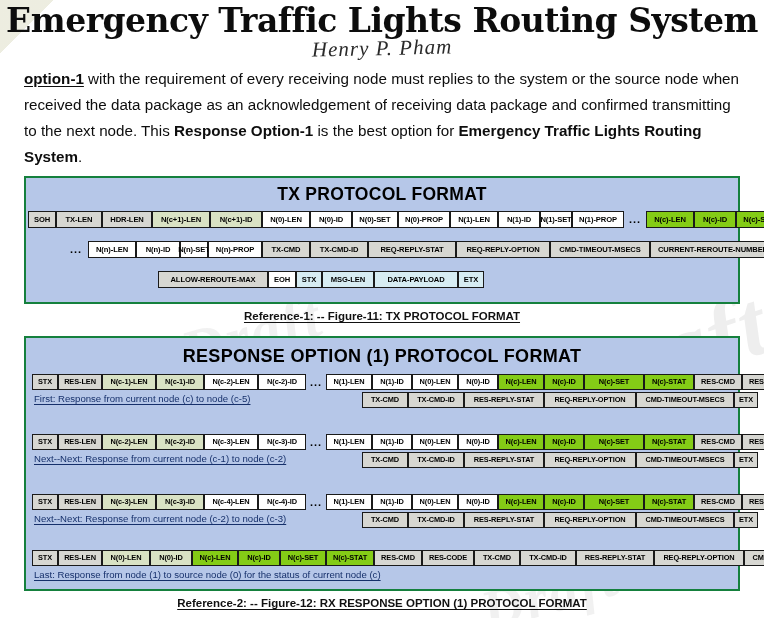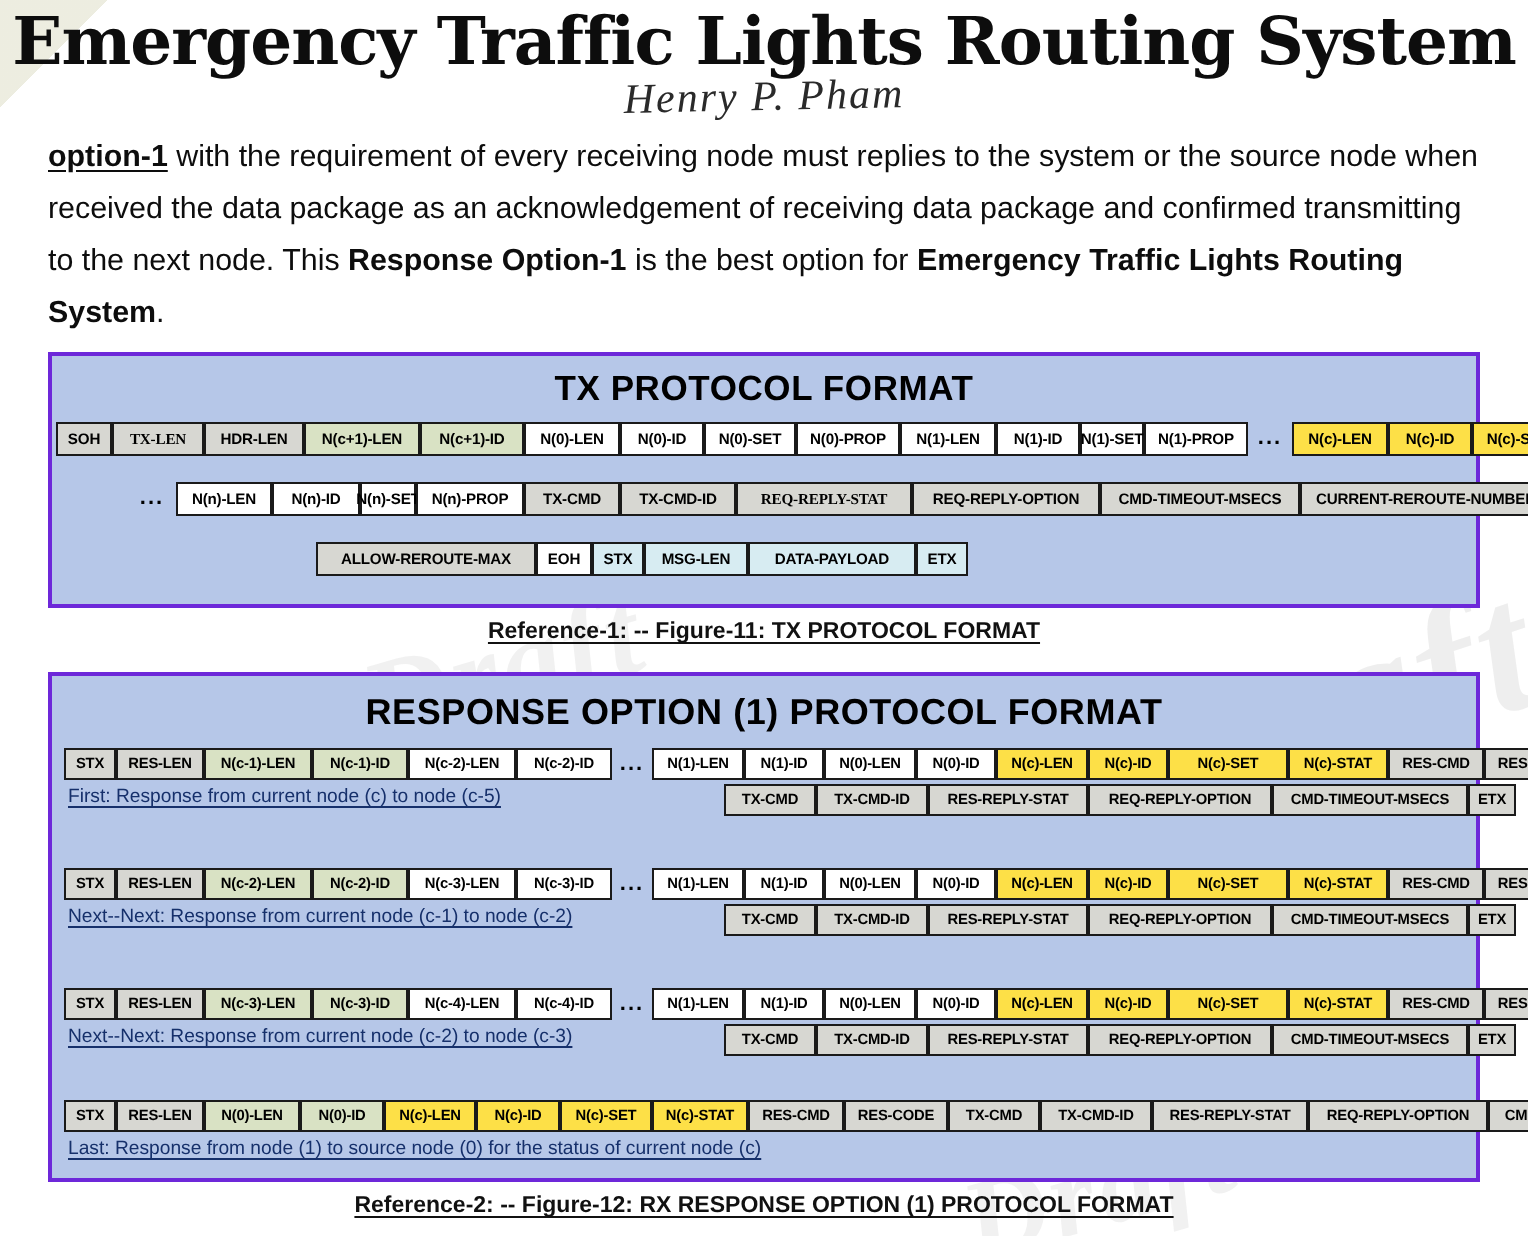--- a/index.html
+++ b/index.html
@@ -61,21 +61,21 @@
     line-height:26px;
     text-align:left;
   }
   .para b{font-weight:bold;}
   .para u{text-decoration:underline;text-underline-offset:2px;}
 
   
   .panel{
     position:absolute;
     background:#b6c7e8;
-    border:2px solid #6d28d9;
+    border:2px solid #15803d;
     box-sizing:border-box;
   }
   #tx-panel{left:24px;top:176px;width:716px;height:128px;}
   #rx-panel{left:24px;top:336px;width:716px;height:255px;}
 
   .panel-title{
     text-align:center;
     font-weight:bold;
     color:#000;
     font-size:17.5px;
@@ -112,21 +112,21 @@
     justify-content:center;
     padding:0 2px;
     box-sizing:border-box;
     white-space:nowrap;
     letter-spacing:-0.1px;
     height:17px;
     color:#000;
   }
   .cell.gray{background:#d7d7d2;}
   .cell.green{background:#d9e2c4;}
-  .cell.peach{background:#fde047;}
+  .cell.peach{background:#84cc16;}
   .cell.blue{background:#d7ecf2;}
   .cell.ell{border:none;background:transparent;font-size:11px;letter-spacing:1px;padding:0 4px;}
 
   
   #tx-row-1{position:absolute;left:28px;top:211px;}
   #tx-row-2{position:absolute;left:64px;top:241px;}
   #tx-row-3{position:absolute;left:158px;top:271px;}
 
   
   .rx-block{position:absolute;left:0;width:716px;}
@@ -156,21 +156,21 @@
 
 <div class="para">
   <b><u>option-1</u></b><span> with the requirement of every receiving node must replies to the system or the source node when received the data package as an acknowledgement of receiving data package and confirmed transmitting to the next node. This </span><b>Response Option-1</b><span> is the best option for </span><b>Emergency Traffic Lights Routing System</b><span>.</span>
 </div>
 
 <div class="panel" id="tx-panel">
   <div class="panel-title">TX PROTOCOL FORMAT</div>
 </div>
 <div class="fieldrow" id="tx-row-1">
     <div class="cell gray" style="width: 28px;">SOH</div>
-    <div class="cell gray" style="width: 46px; font-family: Liberation Serif, serif;">TX-LEN</div>
+    <div class="cell gray" style="width: 46px;">TX-LEN</div>
     <div class="cell gray" style="width: 50px;">HDR-LEN</div>
     <div class="cell green" style="width: 58px;">N(c+1)-LEN</div>
     <div class="cell green" style="width: 52px;">N(c+1)-ID</div>
     <div class="cell" style="width: 48px;">N(0)-LEN</div>
     <div class="cell" style="width: 42px;">N(0)-ID</div>
     <div class="cell" style="width: 46px;">N(0)-SET</div>
     <div class="cell" style="width: 52px;">N(0)-PROP</div>
     <div class="cell" style="width: 48px;">N(1)-LEN</div>
     <div class="cell" style="width: 42px;">N(1)-ID</div>
     <div class="cell" style="width: 32px;">N(1)-SET</div>
@@ -181,21 +181,21 @@
     <div class="cell peach" style="width: 46px;">N(c)-SET</div>
   </div>
 <div class="fieldrow" id="tx-row-2">
     <div class="cell ell" style="width: 24px;">...</div>
     <div class="cell" style="width: 48px;">N(n)-LEN</div>
     <div class="cell" style="width: 44px;">N(n)-ID</div>
     <div class="cell" style="width: 28px;">N(n)-SET</div>
     <div class="cell" style="width: 54px;">N(n)-PROP</div>
     <div class="cell gray" style="width: 48px;">TX-CMD</div>
     <div class="cell gray" style="width: 58px;">TX-CMD-ID</div>
-    <div class="cell gray" style="width: 88px; font-family: Liberation Serif, serif;">REQ-REPLY-STAT</div>
+    <div class="cell gray" style="width: 88px;">REQ-REPLY-STAT</div>
     <div class="cell gray" style="width: 94px;">REQ-REPLY-OPTION</div>
     <div class="cell gray" style="width: 100px;">CMD-TIMEOUT-MSECS</div>
     <div class="cell gray" style="width: 126px;">CURRENT-REROUTE-NUMBER</div>
   </div>
 <div class="fieldrow" id="tx-row-3">
     <div class="cell gray" style="width: 110px;">ALLOW-REROUTE-MAX</div>
     <div class="cell" style="width: 28px;">EOH</div>
     <div class="cell blue" style="width: 26px;">STX</div>
     <div class="cell blue" style="width: 52px;">MSG-LEN</div>
     <div class="cell blue" style="width: 84px;">DATA-PAYLOAD</div>

